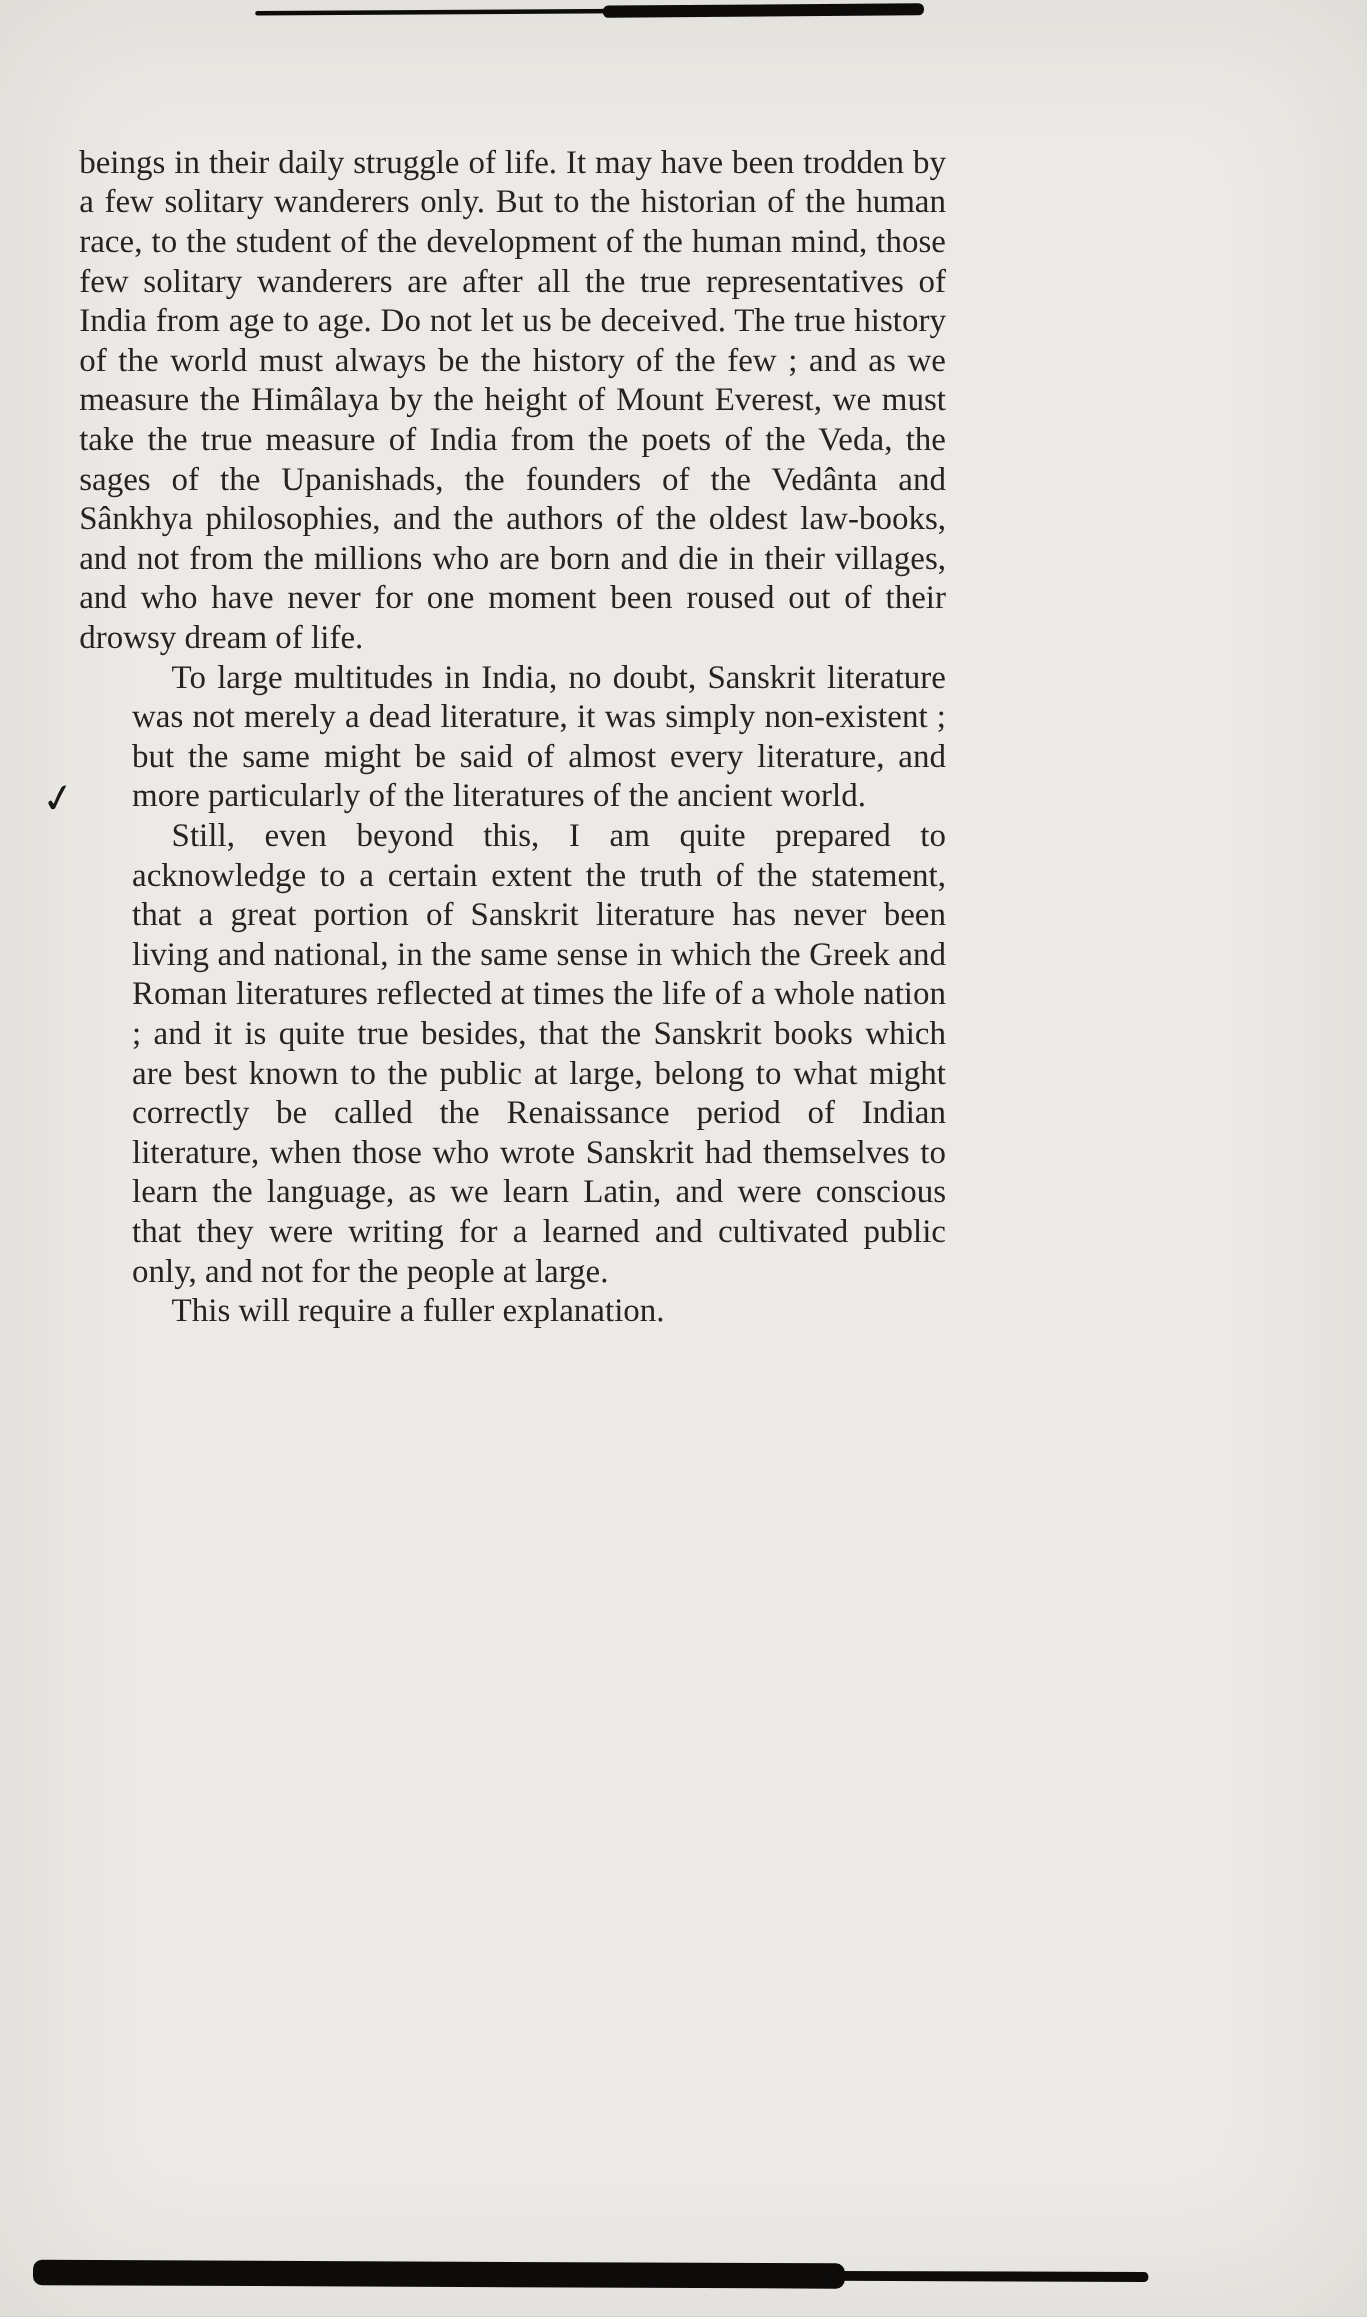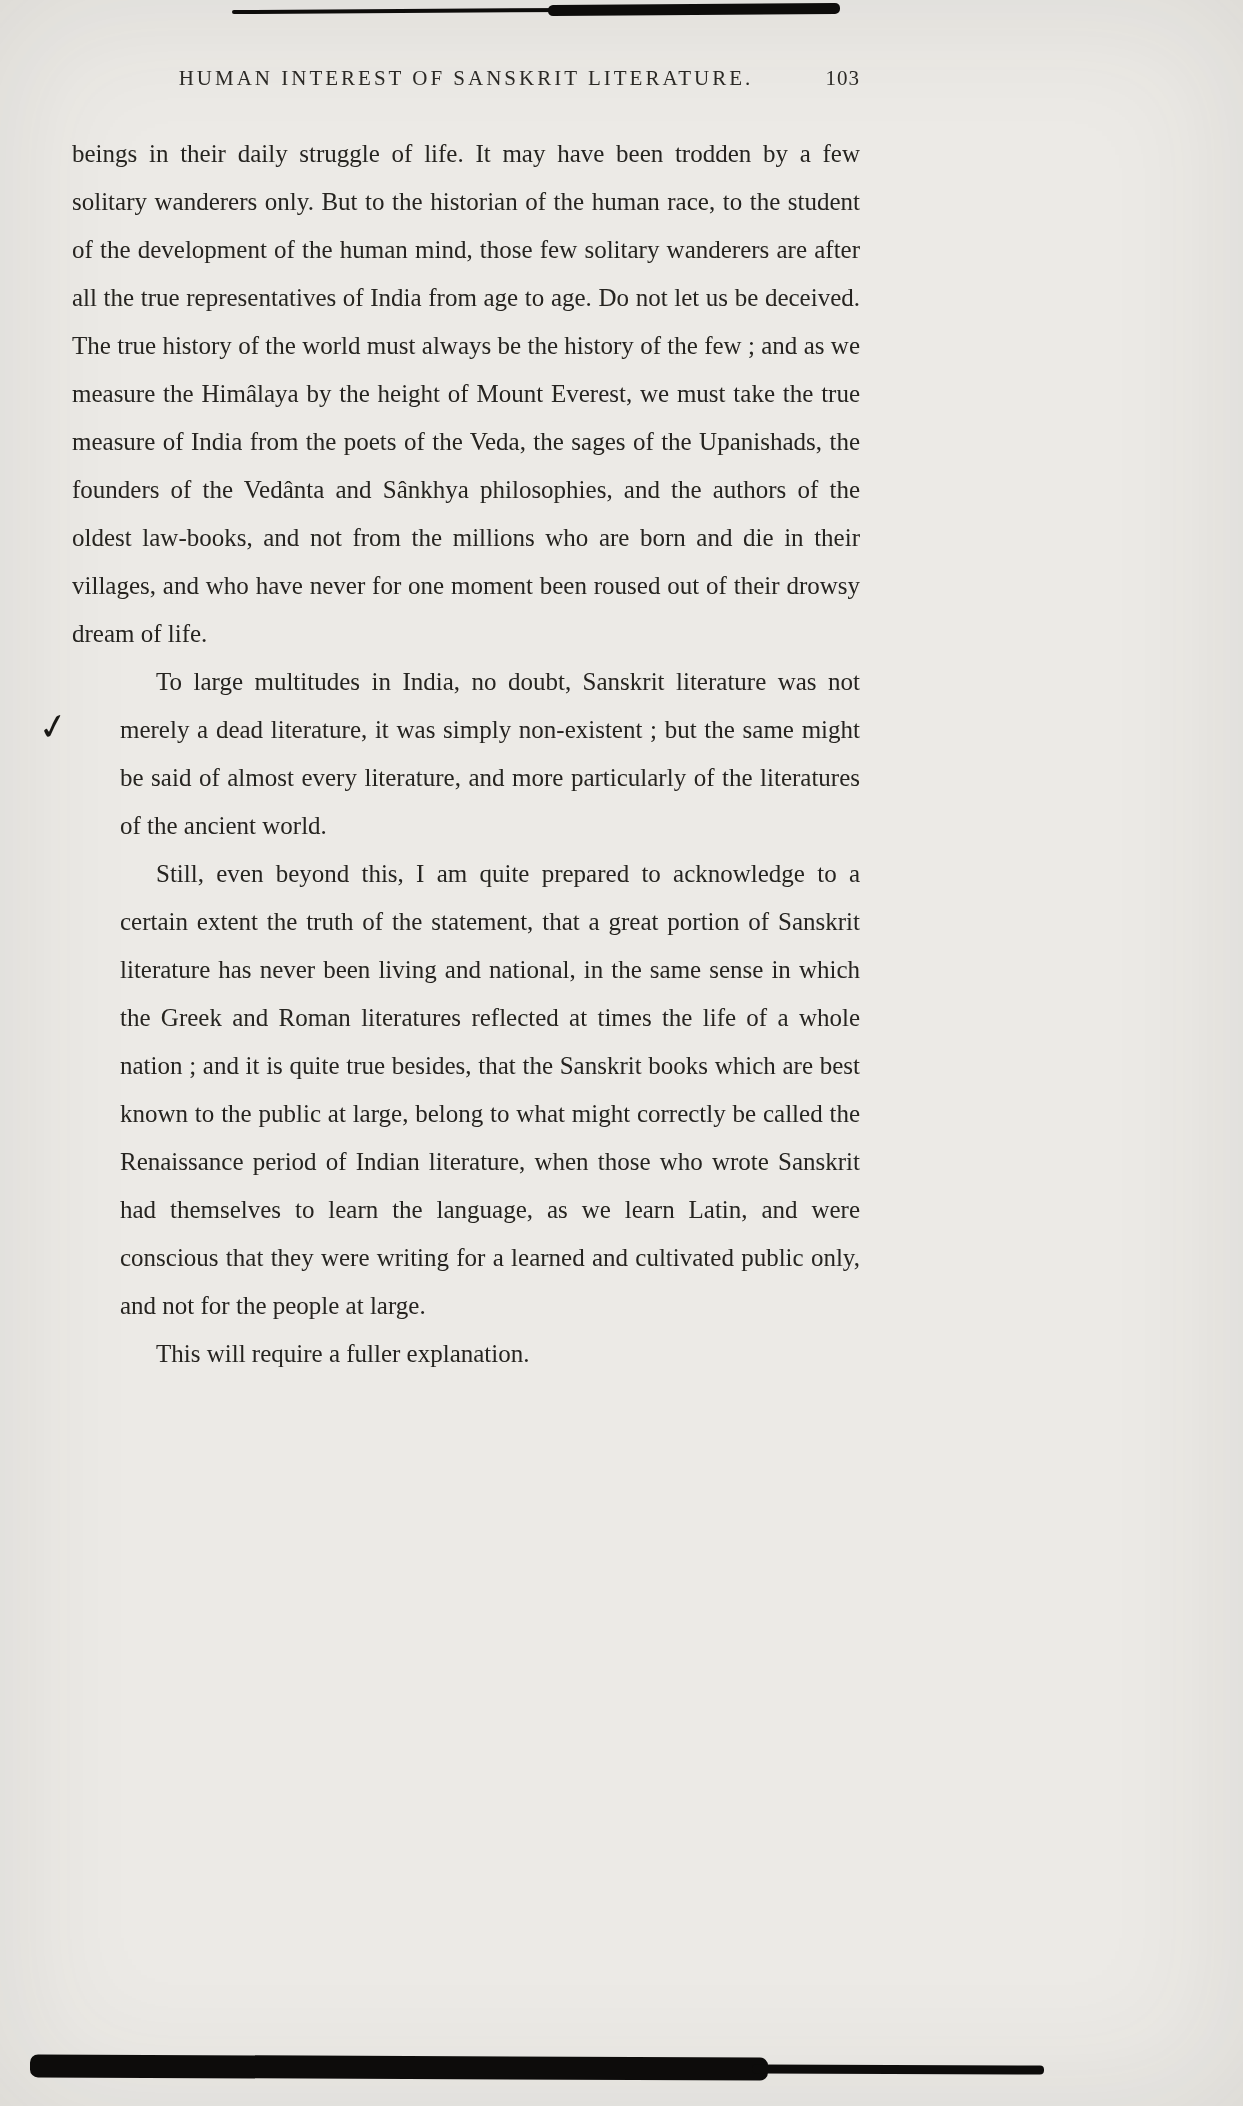--- a/index.html
+++ b/index.html
@@ -51,22 +51,22 @@
   .page-number {
     position: absolute;
     right: 0; top: 0;
     letter-spacing: 1px;
   }
 
   
   .body-text {
     position: absolute;
     top: 130px; left: 72px; width: 788px;
-    font-size: 25px;
-    line-height: 48px;
+    font-size: 30px;
+    line-height: 36px;
     text-align: justify;
   }
   .para { margin: 0; }
   .para.indent { text-indent: 36px; margin-left: 48px; }
 
   
   .check {
     position: absolute;
     left: 38px; top: 706px;
     font-size: 36px;
@@ -76,24 +76,20 @@
   }
 </style>
 </head>
 <body>
 
 <div class="page">
 
   <div class="artifact top-line-thin"></div>
   <div class="artifact top-line-thick"></div>
 
-  <div class="header">
-    <span class="running-title">HUMAN INTEREST OF SANSKRIT LITERATURE.</span>
-    <span class="page-number">103</span>
-  </div>
 
   <div class="check">✓</div>
 
   <div class="body-text">
     <p class="para no-indent">beings in their daily struggle of life.  It may have been trodden by a few solitary wanderers only.  But to the historian of the human race, to the student of the development of the human mind, those few solitary wanderers are after all the true representatives of India from age to age.  Do not let us be deceived.  The true history of the world must always be the history of the few ; and as we measure the Himâlaya by the height of Mount Everest, we must take the true measure of India from the poets of the Veda, the sages of the Upanishads, the founders of the Vedânta and Sânkhya philosophies, and the authors of the oldest law-books, and not from the millions who are born and die in their villages, and who have never for one moment been roused out of their drowsy dream of life.</p>
     <p class="para indent">To large multitudes in India, no doubt, Sanskrit literature was not merely a dead literature, it was simply non-existent ; but the same might be said of almost every literature, and more particularly of the literatures of the ancient world.</p>
     <p class="para indent">Still, even beyond this, I am quite prepared to acknowledge to a certain extent the truth of the statement, that a great portion of Sanskrit literature has never been living and national, in the same sense in which the Greek and Roman literatures reflected at times the life of a whole nation ; and it is quite true besides, that the Sanskrit books which are best known to the public at large, belong to what might correctly be called the Renaissance period of Indian literature, when those who wrote Sanskrit had themselves to learn the language, as we learn Latin, and were conscious that they were writing for a learned and cultivated public only, and not for the people at large.</p>
     <p class="para indent">This will require a fuller explanation.</p>
   </div>
 

